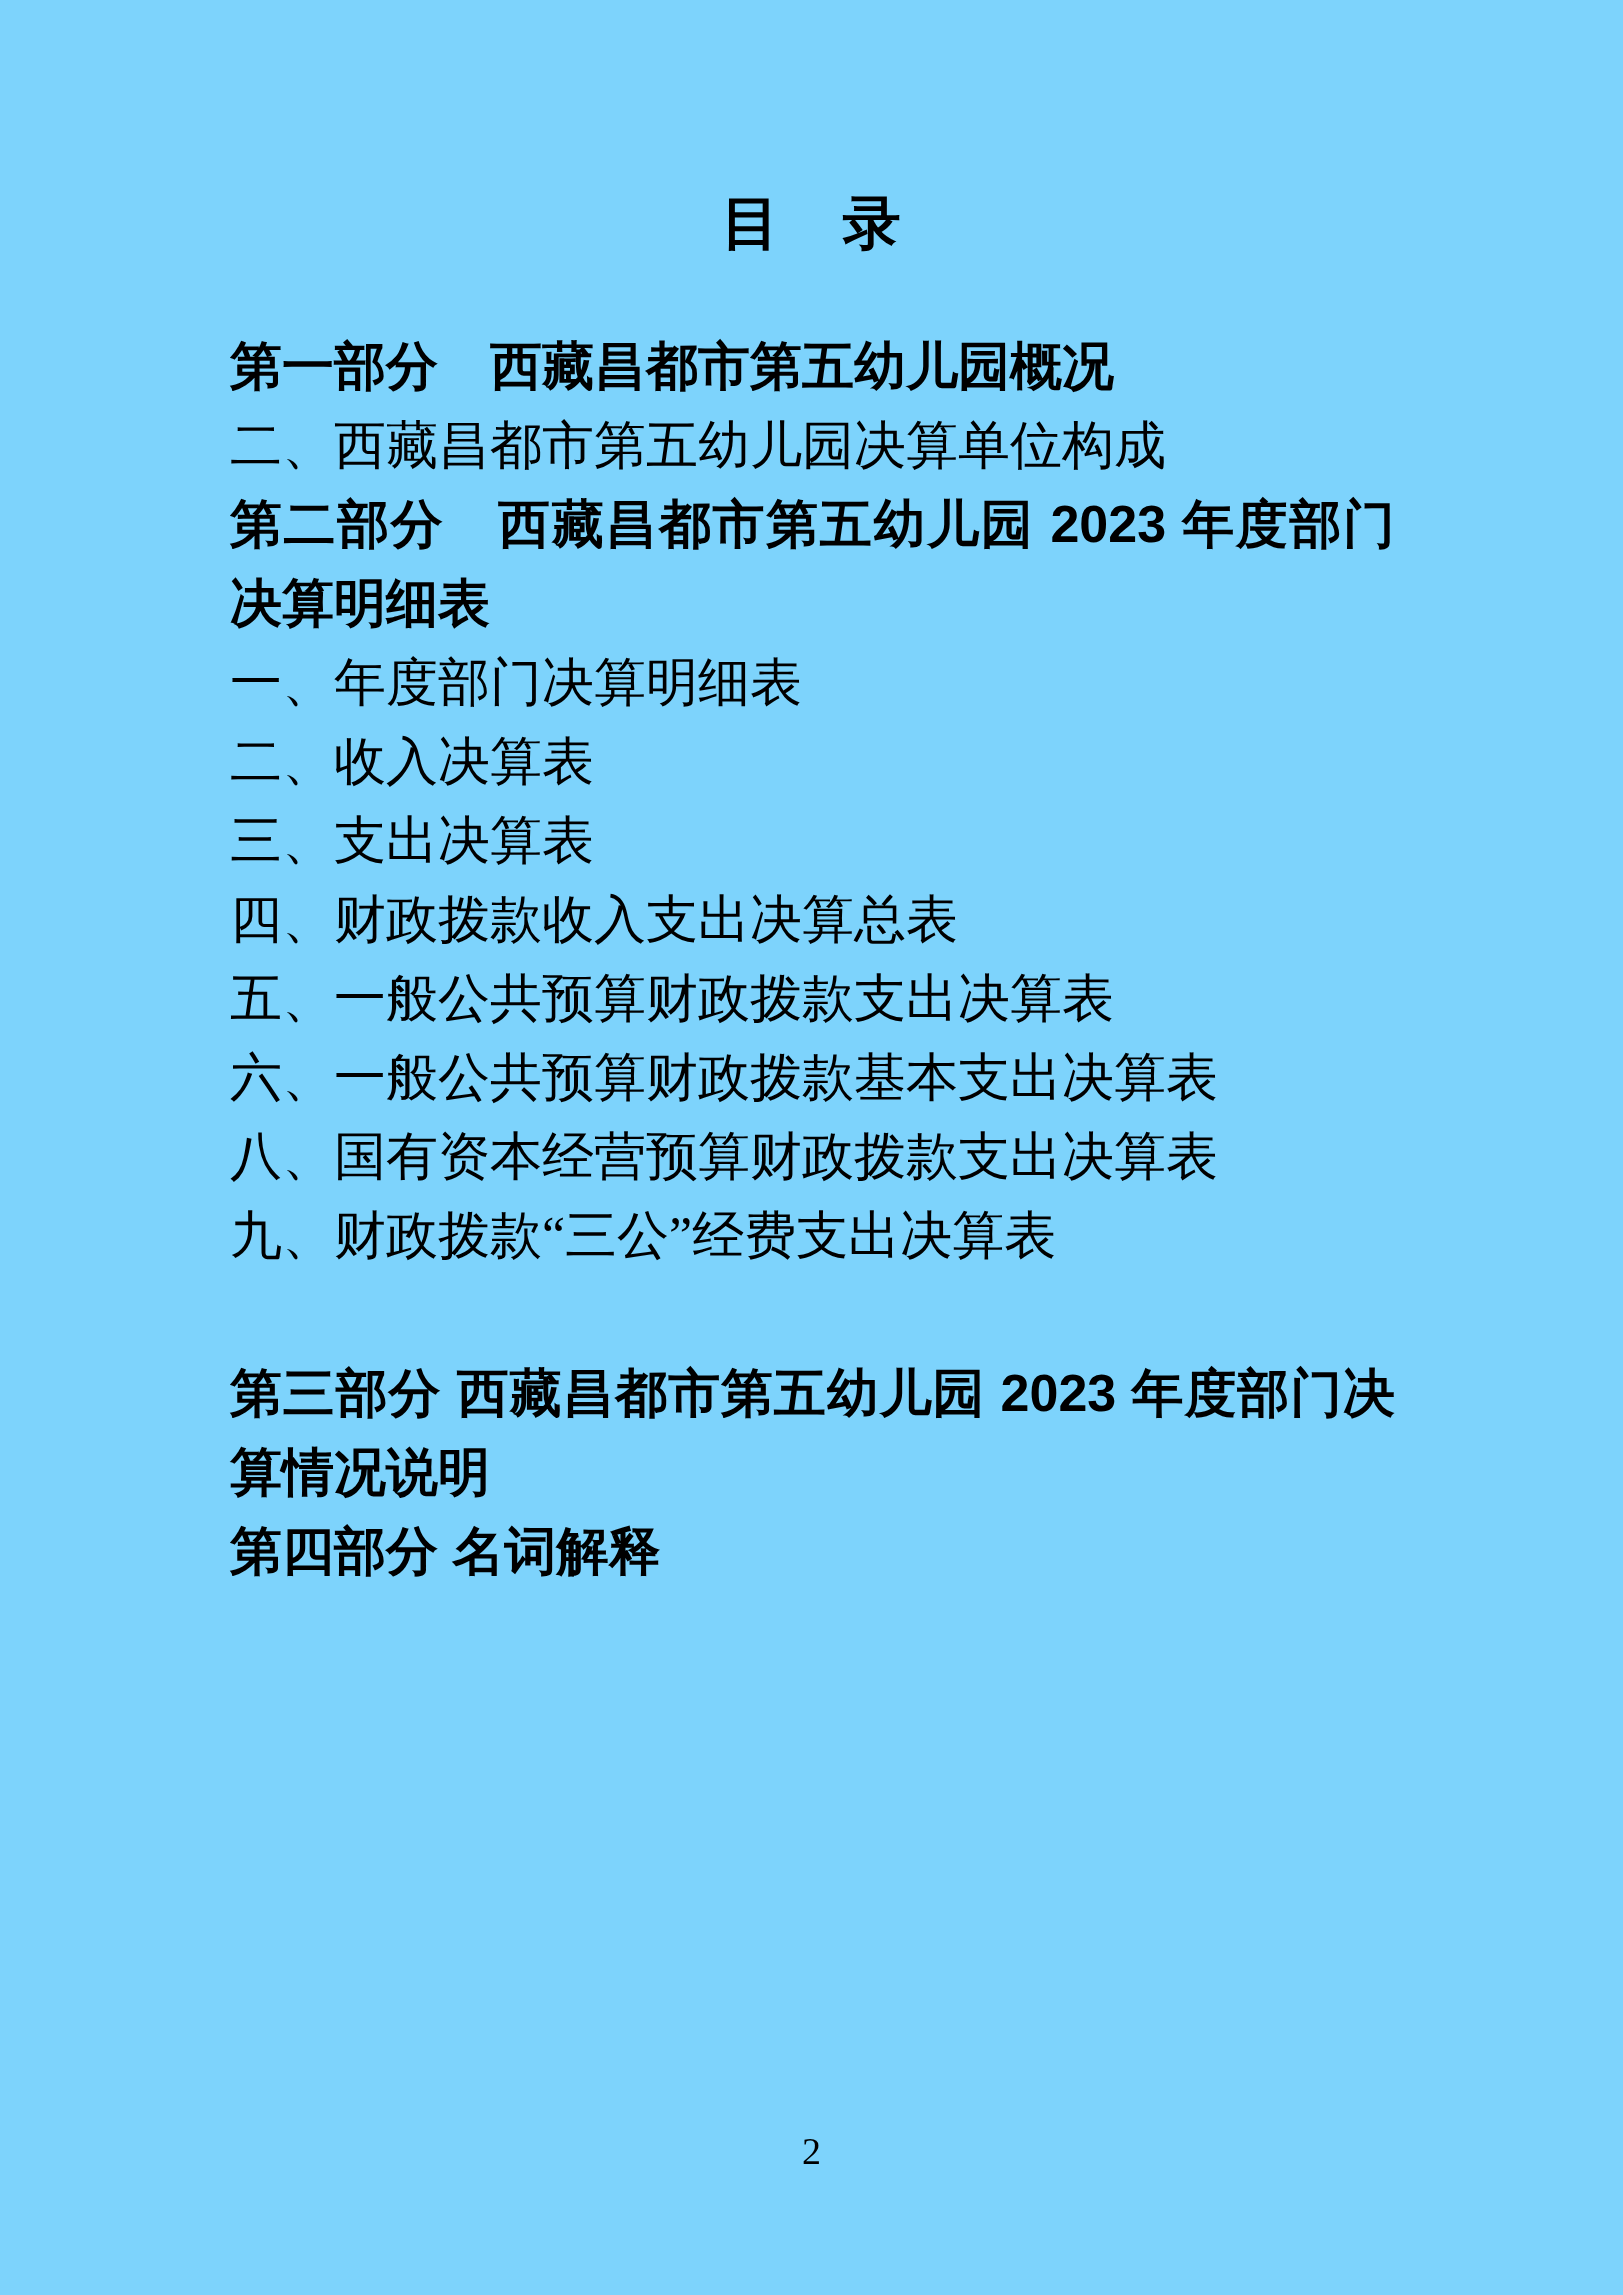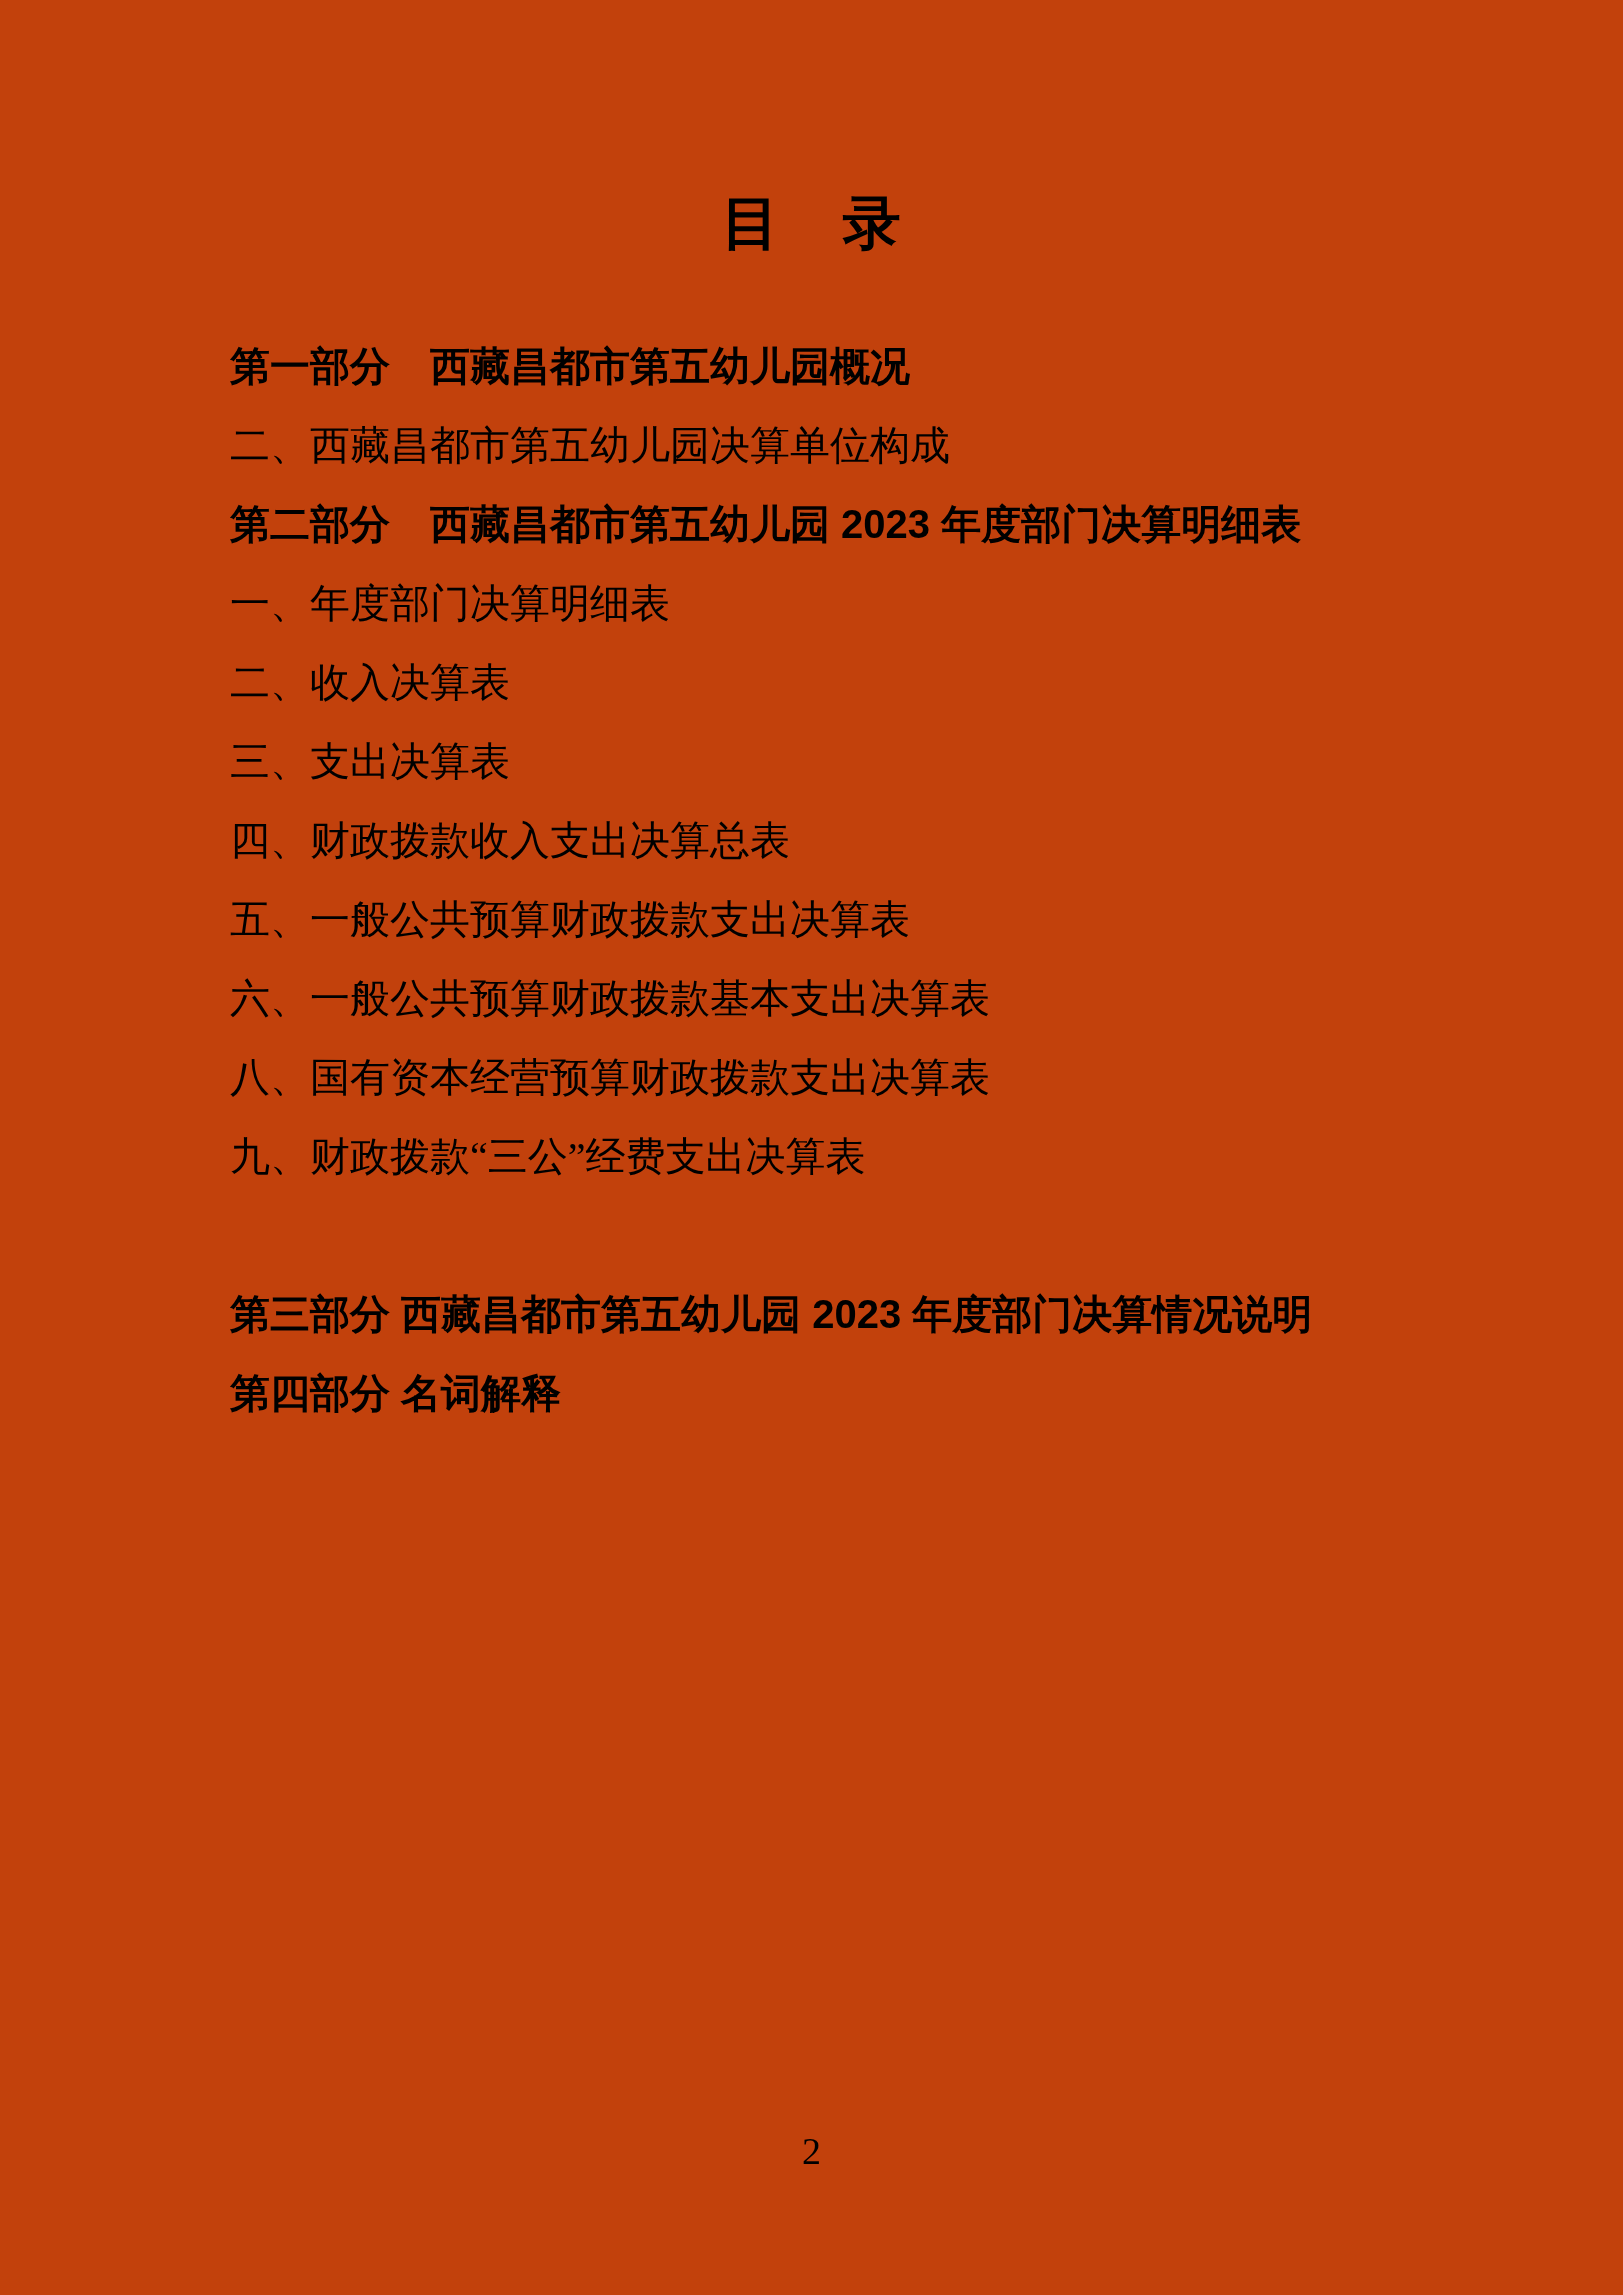--- a/index.html
+++ b/index.html
@@ -4,21 +4,21 @@
 <style>
   html, body {
     margin: 0;
     padding: 0;
     background: #ffffff;
   }
   .page {
     position: relative;
     width: 1623px;
     height: 2295px;
-    background: #c2410c;
+    background: #7dd3fc;
     color: #000000;
     font-family: "Liberation Serif", serif;
     overflow: hidden;
   }
   .doc-title {
     position: absolute;
     top: 178px;
     left: 230px;
     width: 1165px;
     text-align: center;
@@ -31,21 +31,21 @@
   }
   .toc {
     position: absolute;
     top: 327px;
     left: 230px;
     width: 1165px;
   }
   .toc p {
     margin: 0;
     padding: 0;
-    font-size: 40px;
+    font-size: 52px;
     line-height: 79px;
   }
   
   .part-bold {
     font-family: "Liberation Sans", "DejaVu Sans", sans-serif;
     font-weight: 700;
     text-align: justify;
   }
   
   .part-regular {

